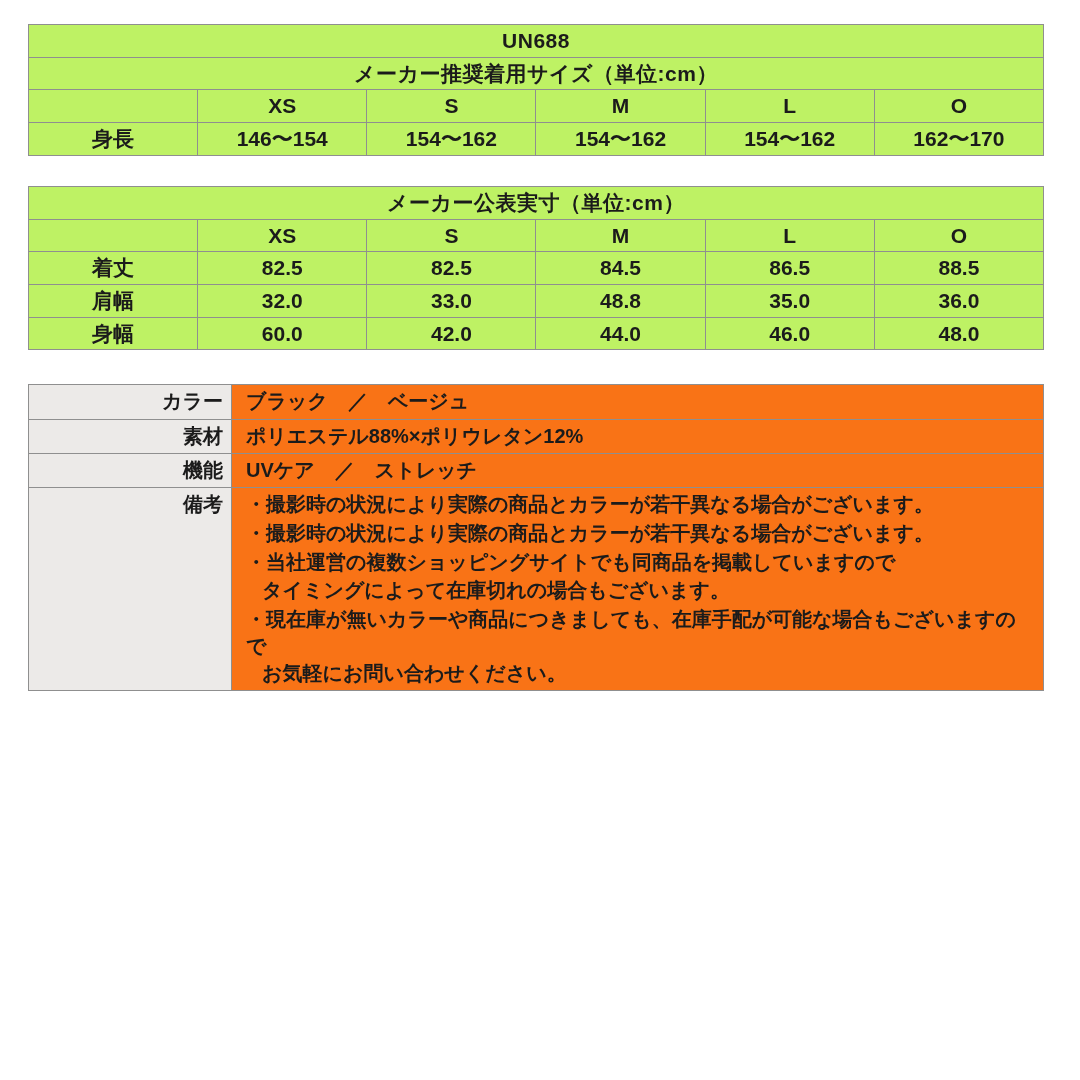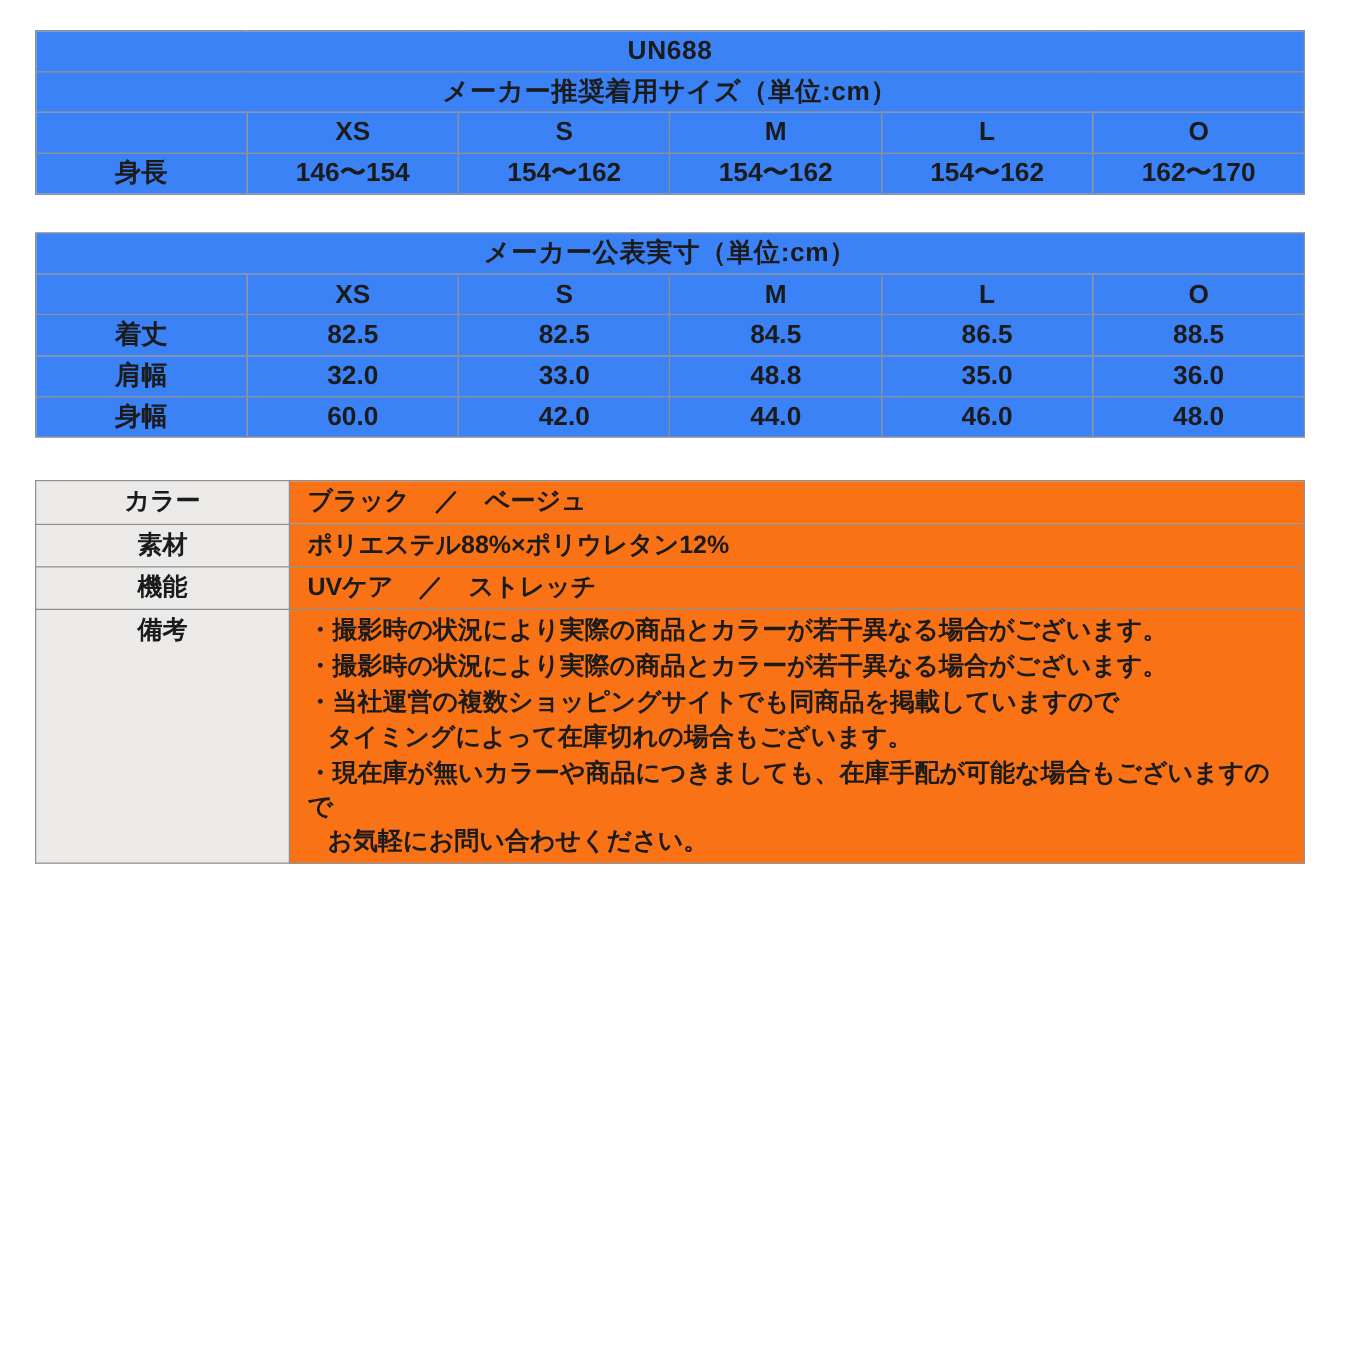--- a/index.html
+++ b/index.html
@@ -29,21 +29,21 @@
     margin: 0 0 0 0;
   }
   table.grid td, table.grid th {
     border: 1px solid #8f8f8f;
     padding: 2px 4px;
     font-weight: bold;
     font-size: 21px;
     line-height: 1.32;
     text-align: center;
     color: #1b1b1b;
-    background: #3b82f6;
+    background: #bef264;
     white-space: nowrap;
   }
   .hdr-band {
     background: #eceae8;
   }
   .rowlabel {
     background: #eceae8;
     width: 186px;
   }
   .sizecell {
@@ -69,21 +69,21 @@
     padding: 3px 8px;
     font-size: 20px;
     font-weight: bold;
     line-height: 1.36;
     color: #1b1b1b;
     vertical-align: top;
     background: #f97316;
   }
   table.info td.lbl {
     width: 186px;
-    text-align: center;
+    text-align: right;
     background: #eceae8;
     white-space: nowrap;
     font-family: Liberation Serif, serif;
   }
   table.info td.val {
     text-align: left;
     padding-left: 14px;
   }
   .note-line {
     display: block;

